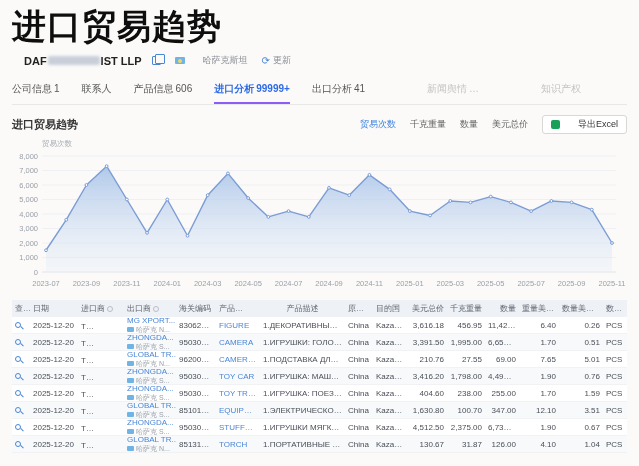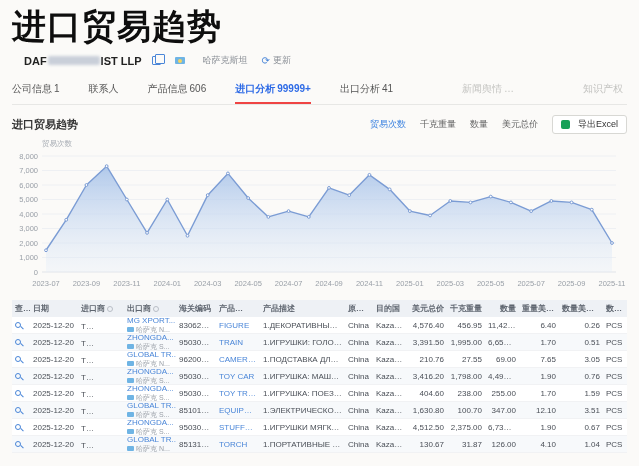--- a/index.html
+++ b/index.html
@@ -16,44 +16,44 @@
   .blur-co { width:52px; }
   .copy-icon { position:relative; width:9px; height:9px; border:1px solid #4a86d8; border-radius:1px; margin-left:4px; }
   .copy-icon::after { content:""; position:absolute; left:2px; top:-3px; width:8px; height:8px; border:1px solid #4a86d8; border-radius:1px; background:#fbfaf8; }
   .country-chip { display:flex; align-items:center; gap:18px; font-size:9px; color:#8a8f96; margin-left:8px; }
   .flag { width:10px; height:7px; background:#6fb4e4; border-radius:1px; position:relative; }
   .flag::after { content:""; position:absolute; left:3px; top:1.5px; width:4px; height:4px; border-radius:50%; background:#f4d35e; }
   .refresh-wrap { display:flex; align-items:center; gap:3px; font-size:9px; color:#8a8f96; margin-left:8px; }
   .refresh-glyph { color:#4a86d8; font-size:10px; line-height:1; }
 
   
-  .tabs { display:flex; gap:29px; margin-top:9px; border-bottom:1px solid #e7e7e5; font-size:10px; }
+  .tabs { display:flex; gap:22px; margin-top:9px; border-bottom:1px solid #e7e7e5; font-size:10px; }
   .tab { padding:4px 0 6px 0; color:#555; cursor:pointer; white-space:nowrap; }
   .tab .cnt { margin-left:2px; }
-  .tab.active { color:#2e6be6; font-weight:bold; border-bottom:2px solid #ef4444; }
+  .tab.active { color:#2e6be6; font-weight:bold; border-bottom:2px solid #8b5cf6; }
   .tab.disabled { color:#c3c3c0;margin-left:40px; }
 
   
   .panel-head { display:flex; align-items:center; margin-top:10px; }
   .panel-title { font-size:11px; font-weight:bold; color:#333; }
   .panel-controls { margin-left:auto; display:flex; align-items:center; gap:14px; font-size:9px; color:#666; }
   .metric { cursor:pointer; }
   .metric.active { color:#3b82e0; }
-  .export-btn { display:flex; align-items:center; gap:8px; border:1px solid #d8d8d4; background:#fff;
+  .export-btn { display:flex; align-items:center; gap:18px; border:1px solid #d8d8d4; background:#fff;
                 border-radius:3px; padding:2px 8px; font-size:9px; color:#333; cursor:pointer; }
   .excel-icon { width:9px; height:9px; background:#18a058; border-radius:2px; display:inline-block; }
 
   
   .chart-box { margin-top:2px; }
 
   
   table { width:615px; table-layout:fixed; border-collapse:collapse; margin-top:2px; }
   th, td { font-size:8px; padding:0 3px; overflow:hidden; white-space:nowrap; text-overflow:ellipsis; }
   thead tr { background:#eef1f5; height:17px; }
-  th { color:#5f6670; font-weight:bold; text-align:left; }
+  th { color:#5f6670; font-weight:normal; text-align:left; }
   th.r, td.r { text-align:right; }
   tbody tr { height:17px; border-bottom:1px solid #f1f2f4; background:#fff; }
   tbody tr:nth-child(even) { background:#f7f9fb; }
   td { color:#4a4f57; }
   .link { color:#4a86d8; }
   .mag { position:relative; display:inline-block; width:6px; height:6px; border:1.3px solid #4a86d8; border-radius:50%; }
   .mag::after { content:""; position:absolute; width:3.5px; height:1.3px; background:#4a86d8; transform:rotate(45deg); right:-3px; bottom:-1.5px; }
   .exp-cell { line-height:1.05; }
   .exp-name { font-size:8px; }
   .exp-sub { font-size:7px; color:#9aa0a8; display:flex; align-items:center; gap:2px; }
@@ -192,21 +192,21 @@
 
   <table>
     <thead>
         <tr id="thead-row">
           <th style="width: 18px;">查看</th>
           <th style="width: 48px;">日期</th>
           <th style="width: 46px; margin-top: 40px;">进口商<span class="info-dot"></span></th>
           <th style="width: 52px;">出口商<span class="info-dot"></span></th>
           <th style="width: 40px;">海关编码</th>
           <th style="width: 44px;">产品<span class="all-filter">All</span><span class="caret"> ▾</span><span class="info-dot"></span></th>
-          <th style="width: 85px;">产品描述</th>
+          <th style="width: 85px; text-align: center;">产品描述</th>
           <th style="width: 28px;">原产国</th>
           <th style="width: 34px;">目的国</th>
           <th class="r" style="width: 40px;">美元总价</th>
           <th class="r" style="width: 38px;">千克重量</th>
           <th class="r" style="width: 34px;">数量</th>
           <th class="r" style="width: 40px;">重量美元单价</th>
           <th class="r" style="width: 44px;">数量美元单价</th>
           <th style="width: 24px;">数量单位</th>
         </tr>
       </thead>
@@ -217,37 +217,37 @@
           <td>T<span class="blurred blur-imp"></span>NA...</td>
           <td class="exp-cell">
             <div class="exp-name link">MG XPORT...</div>
             <div class="exp-sub"><span class="mini-flag"></span>哈萨克 N...</div>
           </td>
           <td>8306290...</td>
           <td class="link">FIGURE</td>
           <td>1.ДЕКОРАТИВНЫЕ ФИГУРЫ ДЛЯ ЖИЛЫХ ПОМЕ...</td>
           <td>China</td>
           <td>Kazakhst...</td>
-          <td class="r">4,576.40</td>
+          <td class="r">3,616.18</td>
           <td class="r">456.95</td>
           <td class="r">11,424.00</td>
           <td class="r">6.40</td>
           <td class="r">0.26</td>
           <td>PCS</td>
         </tr>
         <tr>
           <td><span class="mag"></span></td>
           <td>2025-12-20</td>
           <td>T<span class="blurred blur-imp"></span>NA...</td>
           <td class="exp-cell">
             <div class="exp-name link">ZHONGDA...</div>
             <div class="exp-sub"><span class="mini-flag"></span>哈萨克 S...</div>
           </td>
           <td>9503006...</td>
-          <td class="link">TRAIN</td>
+          <td class="link">CAMERA</td>
           <td>1.ИГРУШКИ: ГОЛОВОЛОМКИ ДЕРЕВЯННЫЕ АРТ...</td>
           <td>China</td>
           <td>Kazakhst...</td>
           <td class="r">3,391.50</td>
           <td class="r">1,995.00</td>
           <td class="r">6,650.00</td>
           <td class="r">1.70</td>
           <td class="r">0.51</td>
           <td>PCS</td>
         </tr>
@@ -261,21 +261,21 @@
           </td>
           <td>9620000...</td>
           <td class="link">CAMERA STAND</td>
           <td>1.ПОДСТАВКА ДЛЯ ФОТОАППАРАТА: ТРЕНОГА, ...</td>
           <td>China</td>
           <td>Kazakhst...</td>
           <td class="r">210.76</td>
           <td class="r">27.55</td>
           <td class="r">69.00</td>
           <td class="r">7.65</td>
-          <td class="r">3.05</td>
+          <td class="r">5.01</td>
           <td>PCS</td>
         </tr>
         <tr>
           <td><span class="mag"></span></td>
           <td>2025-12-20</td>
           <td>T<span class="blurred blur-imp"></span>NA...</td>
           <td class="exp-cell">
             <div class="exp-name link">ZHONGDA...</div>
             <div class="exp-sub"><span class="mini-flag"></span>哈萨克 S...</div>
           </td>

